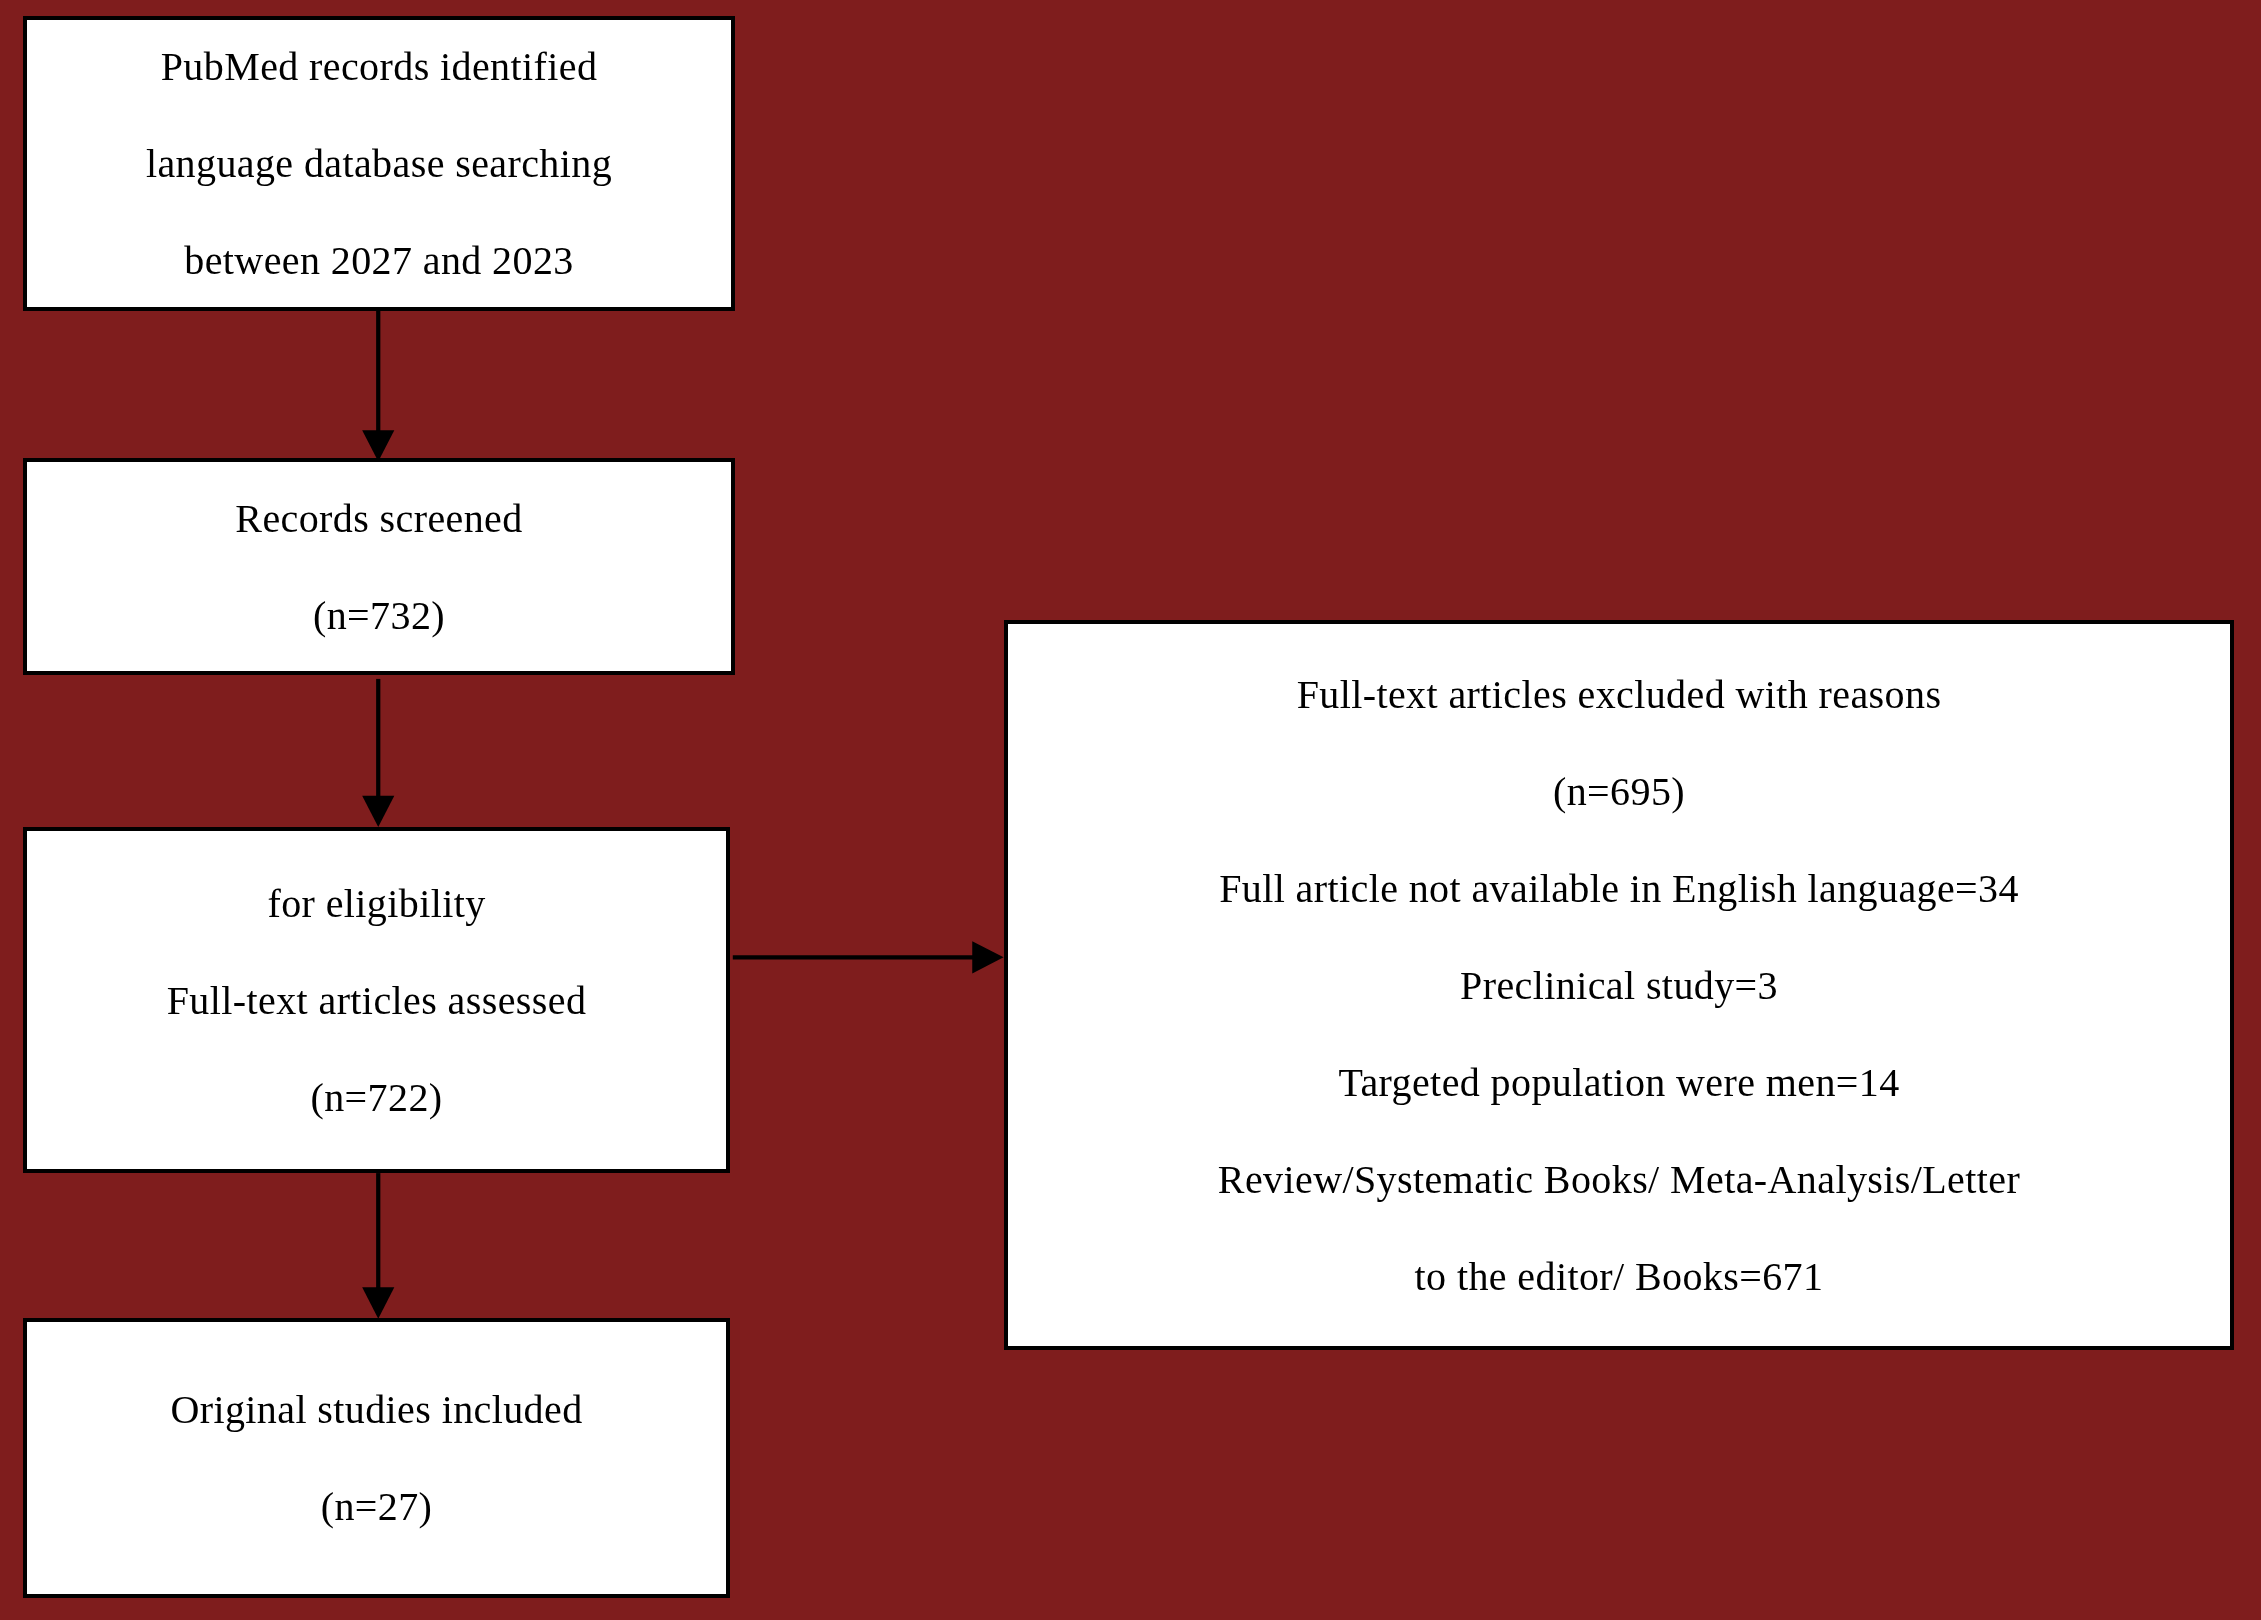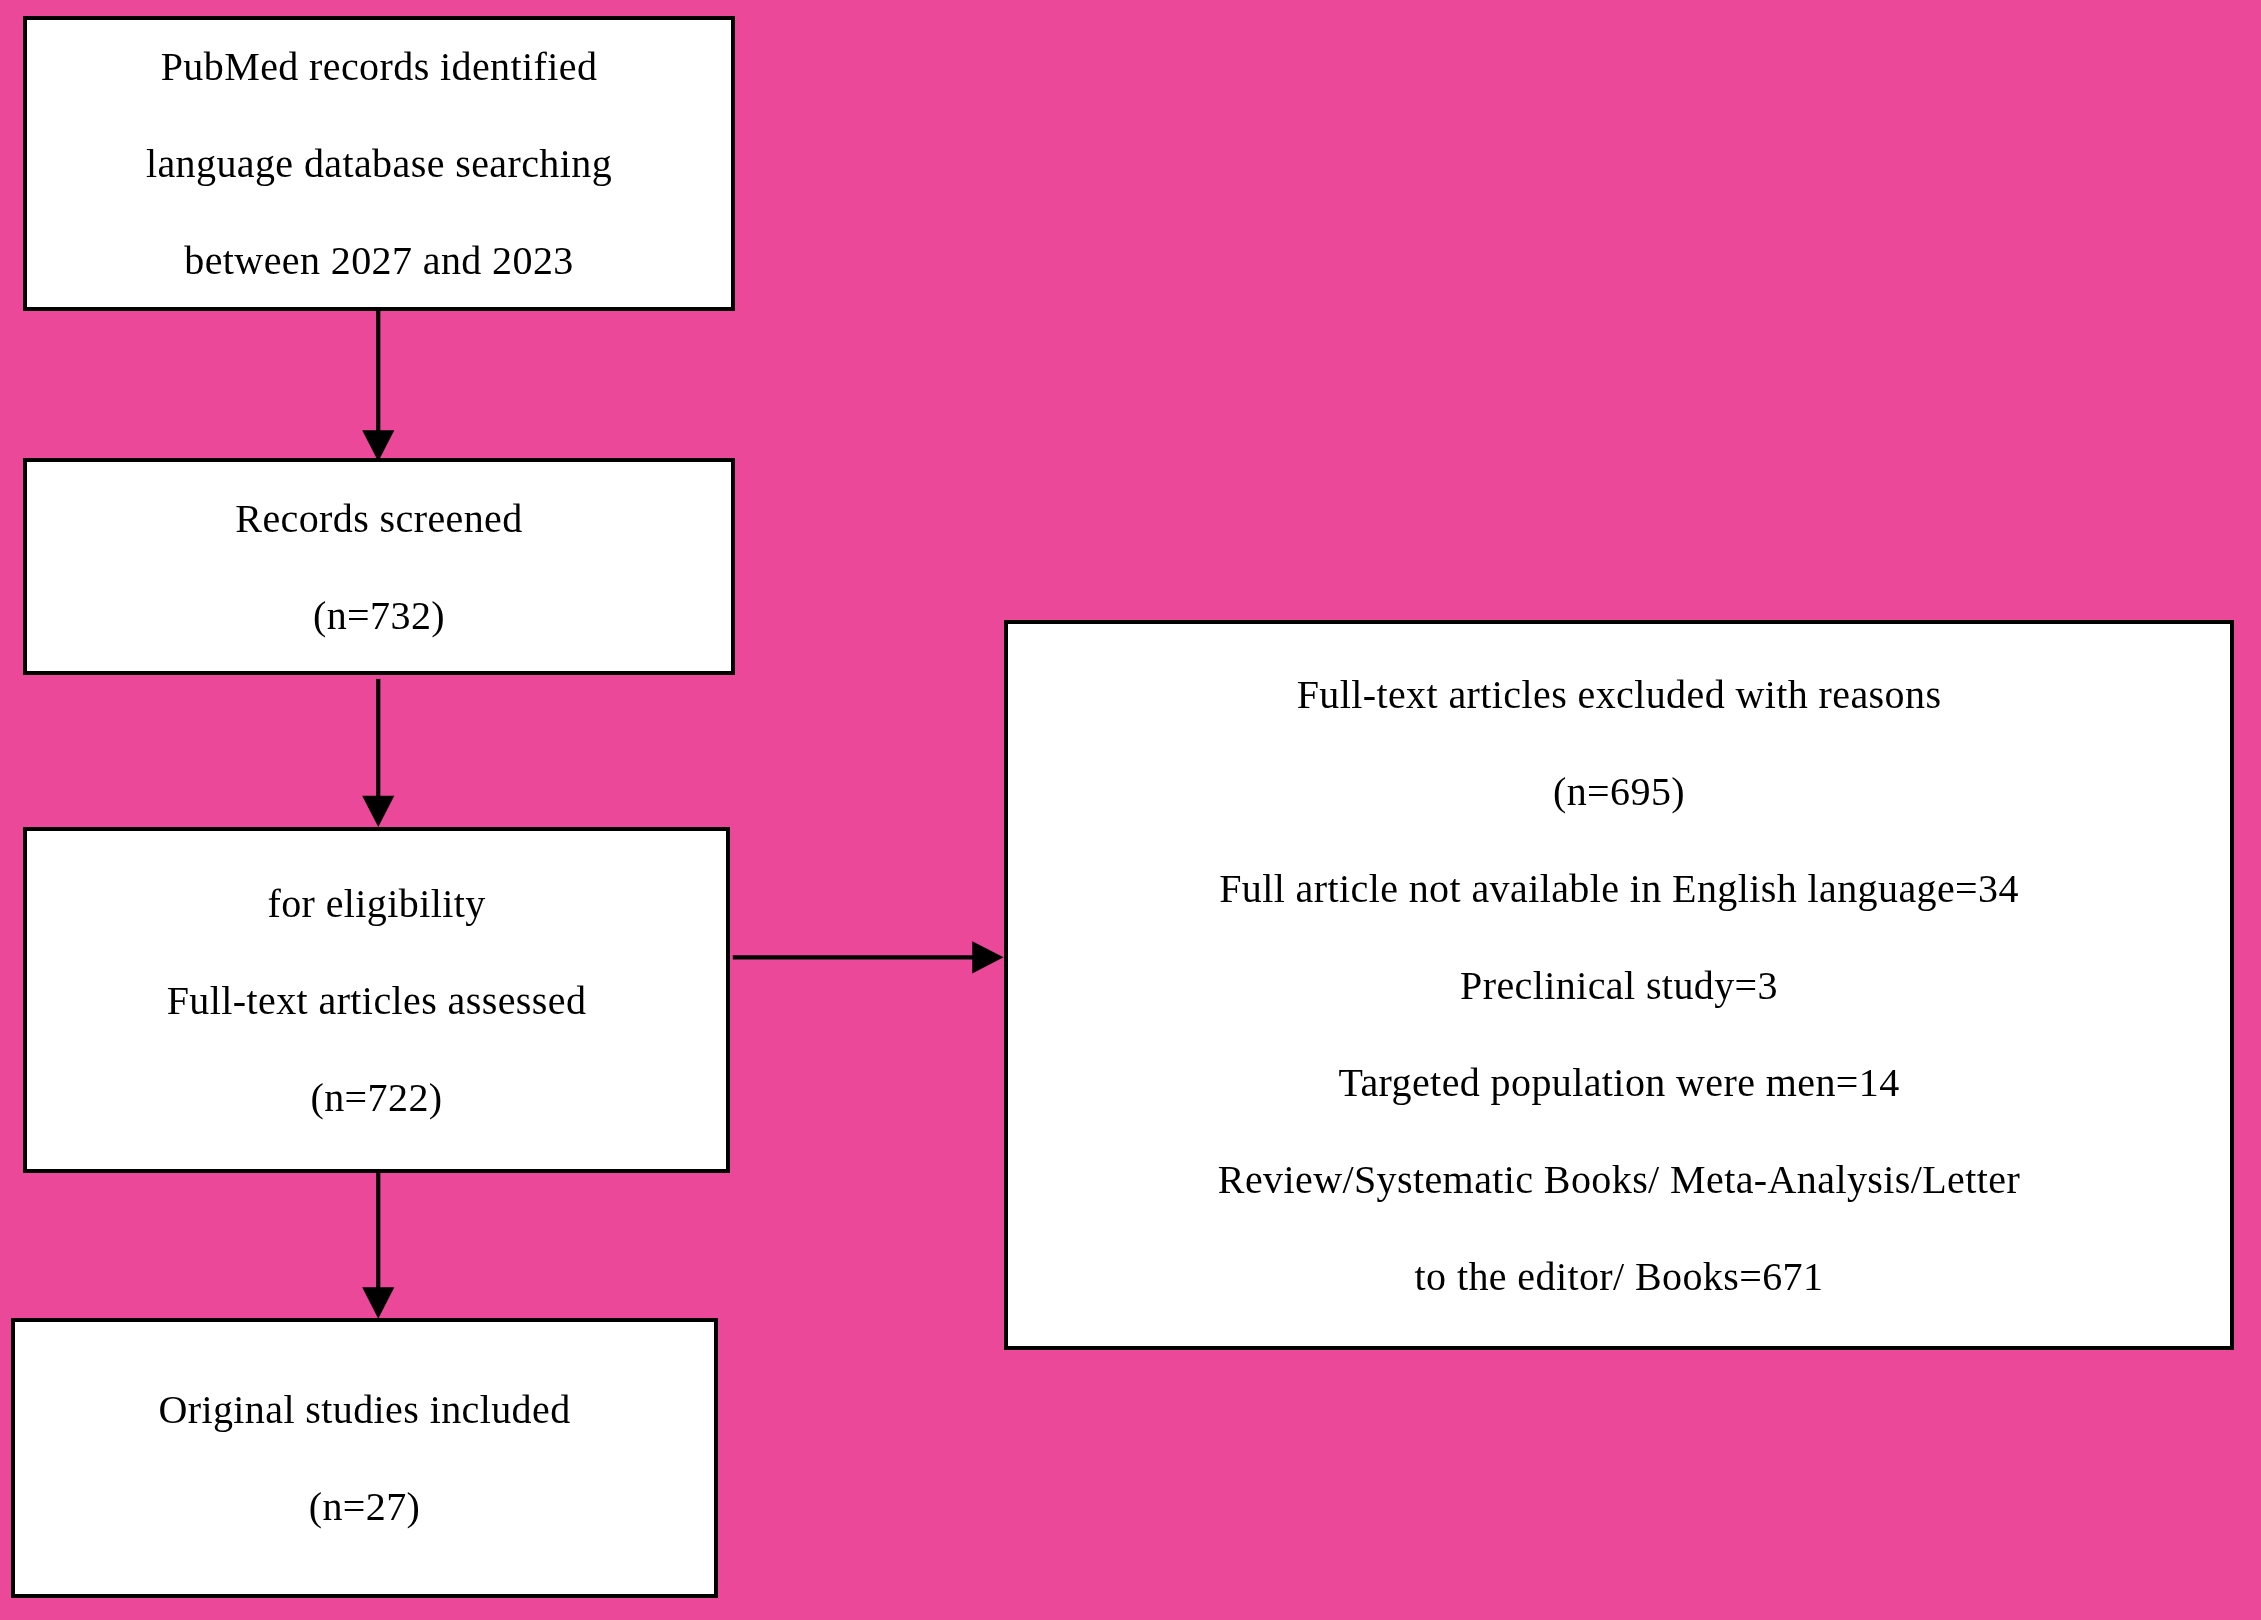--- a/index.html
+++ b/index.html
@@ -4,21 +4,21 @@
 <style>
   html, body {
     margin: 0;
     padding: 0;
     background: #ffffff;
   }
   .canvas {
     position: relative;
     width: 2261px;
     height: 1621px;
-    background: #ec4899;
+    background: #7f1d1d;
     font-family: "Liberation Serif", "DejaVu Serif", serif;
     color: #000000;
     overflow: hidden;
   }
   .flow-box {
     position: absolute;
     box-sizing: border-box;
     border: 4.2px solid #000000;
     background: #ffffff;
     display: flex;
@@ -29,21 +29,21 @@
   }
   .flow-box .line {
     font-size: 40px;
     line-height: 97px;
     letter-spacing: 0.4px;
     white-space: nowrap;
   }
   #box-identification { left: 23px;   top: 16px;   width: 712px;  height: 295px; }
   #box-screening      { left: 23px;   top: 458px;  width: 712px;  height: 217px; }
   #box-eligibility    { left: 23px;   top: 827px;  width: 707px;  height: 346px; }
-  #box-included       { left: 11px;   top: 1318px; width: 707px;  height: 280px; }
+  #box-included       { left: 23px;   top: 1318px; width: 707px;  height: 280px; }
   #box-excluded       { left: 1004px; top: 620px;  width: 1230px; height: 730px; }
   .arrow-layer {
     position: absolute;
     left: 0;
     top: 0;
     width: 2261px;
     height: 1621px;
     pointer-events: none;
   }
   .arrow-layer line { stroke: #000000; stroke-width: 5; }

